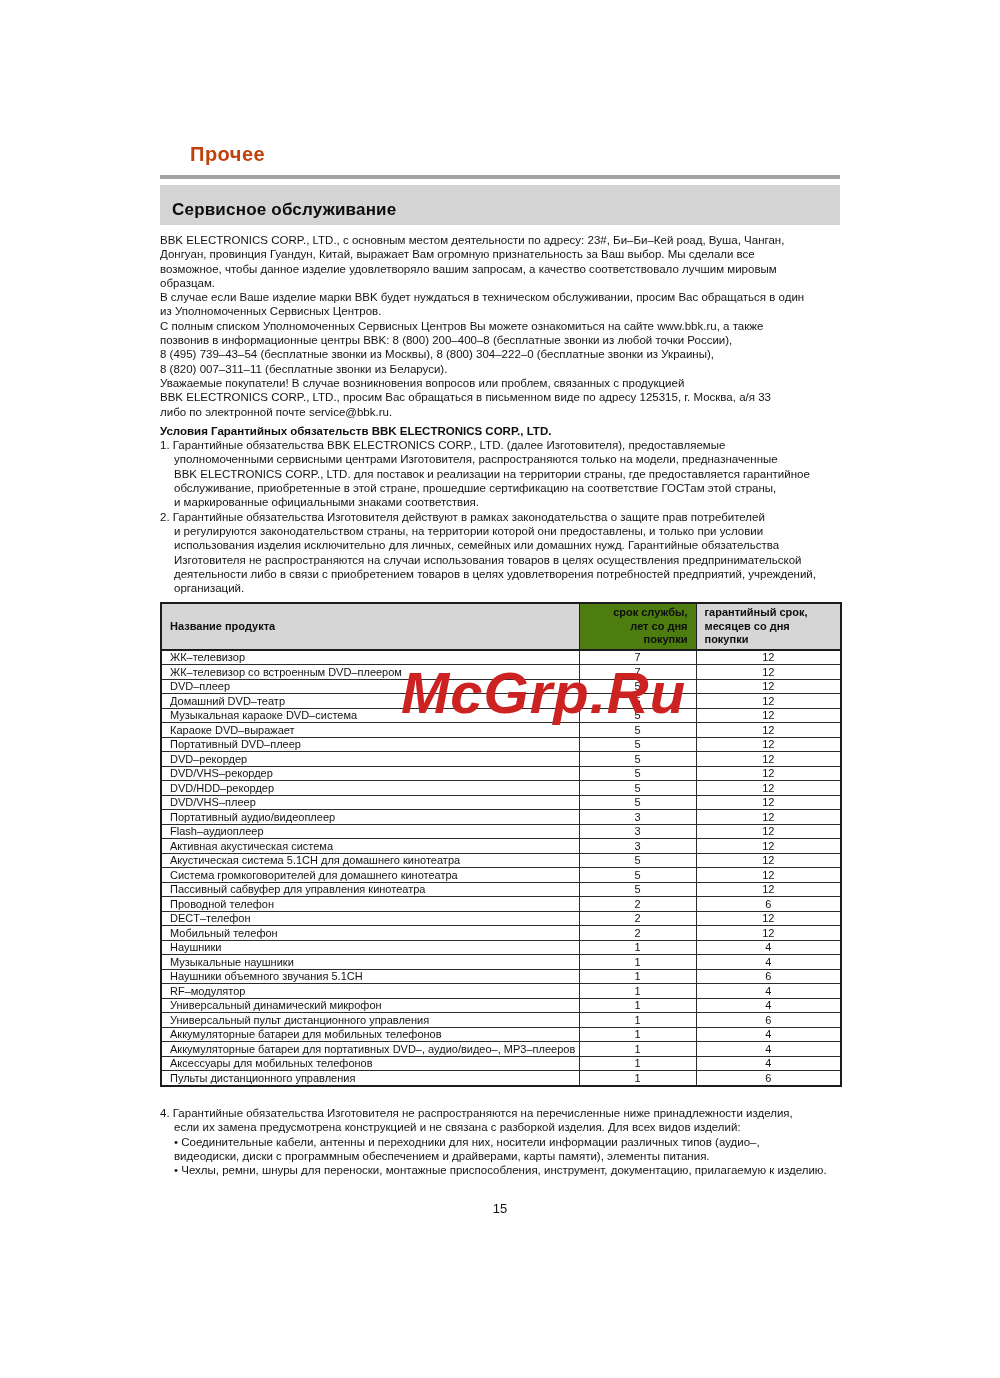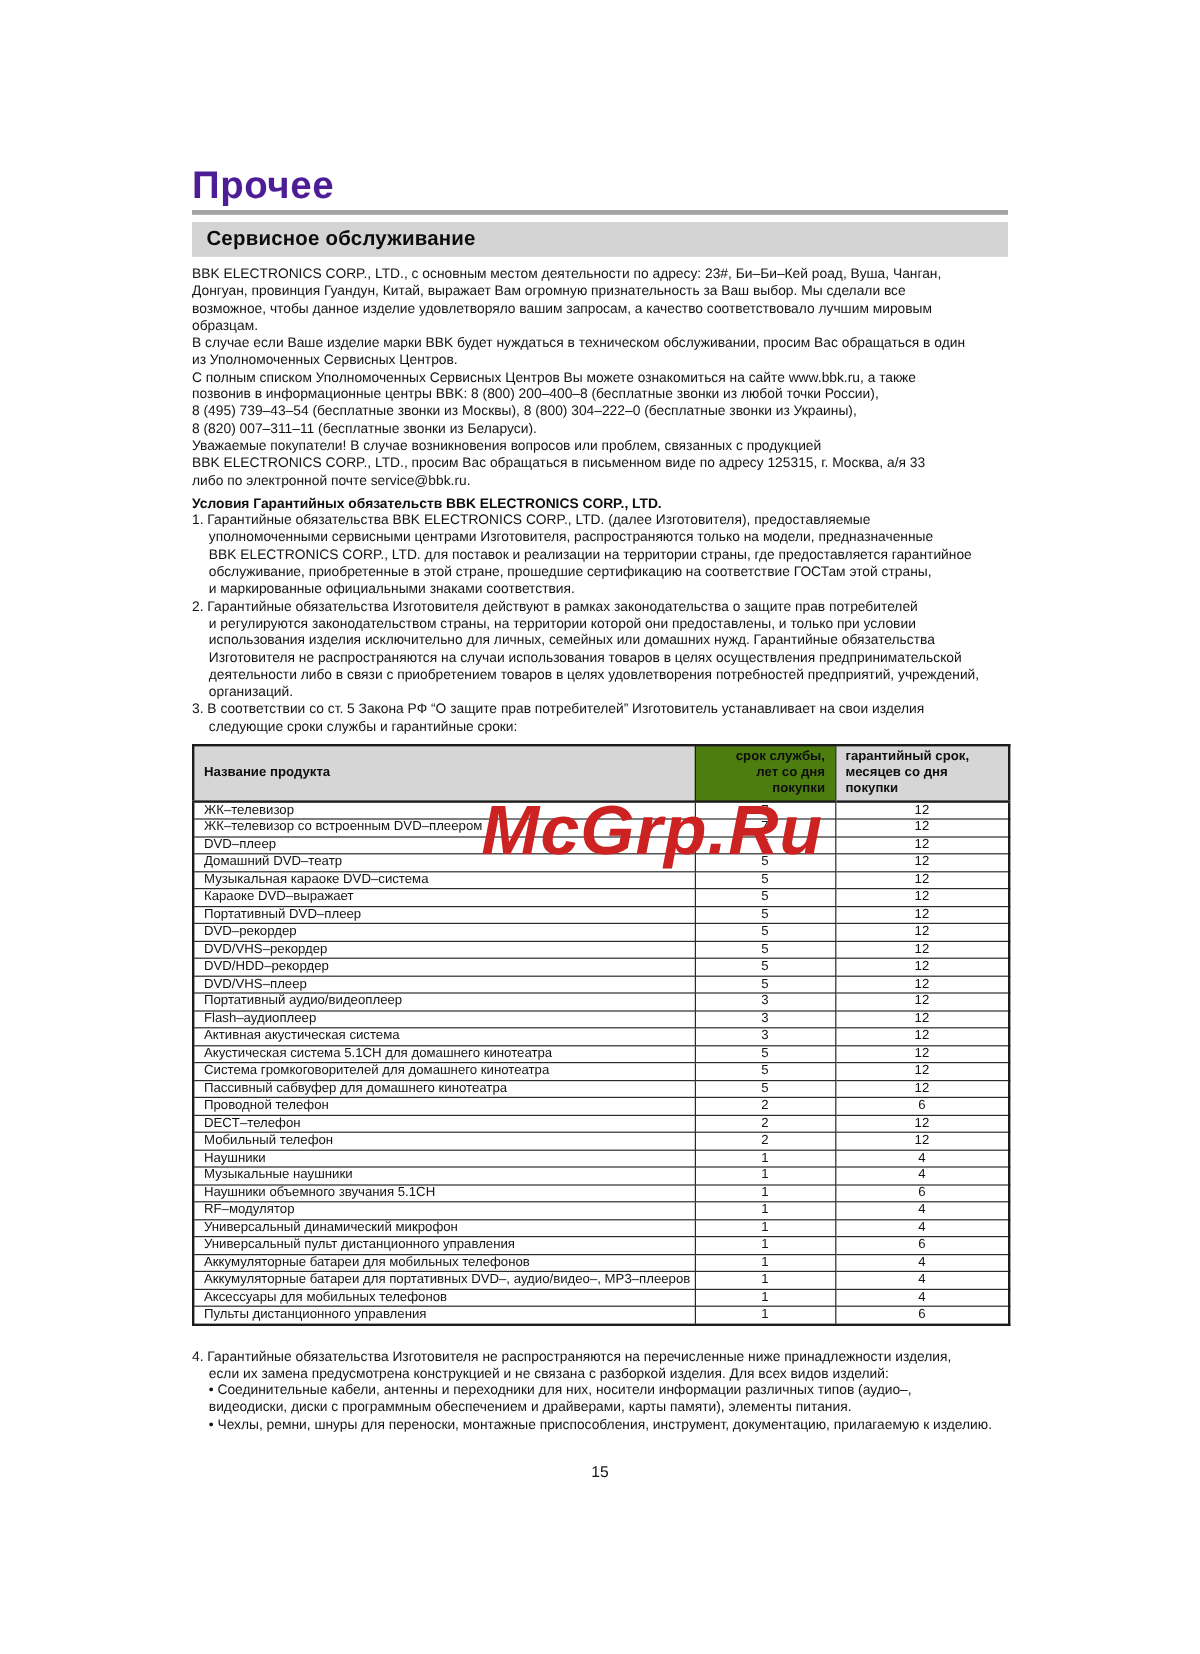--- a/index.html
+++ b/index.html
@@ -7,29 +7,29 @@
     position:relative;
     width:1000px; height:1378px;
     background:#ffffff;
     font-family:"Liberation Sans", sans-serif;
     color:#121212;
     overflow:hidden;
   }
   .content { position:absolute; left:160px; top:140px; width:680px; }
 
   .doc-title {
-    font-size:32px; font-weight:bold; line-height:28px;
-    color:#4c1d95; letter-spacing:0.5px;
+    font-size:20px; font-weight:bold; line-height:28px;
+    color:#c2410c; letter-spacing:0.5px;margin-left:30px;
   }
   .title-rule { height:4px; background:#a4a4a4; margin-top:7px; }
 
   .banner {
     margin-top:6px; background:#d4d4d4;
     font-size:17px; font-weight:bold; color:#0c0c0c;
-    padding:4px 0 5px 12px; letter-spacing:0.2px;
+    padding:15px 0 5px 12px; letter-spacing:0.2px;
   }
 
   .body-text {
     font-size:11.5px; line-height:14.3px;
     white-space:pre-line; color:#141414;
   }
   .intro { margin-top:8px; }
 
   .terms-heading {
     margin-top:5px; font-size:11.5px; line-height:14.3px;
@@ -100,22 +100,20 @@
 уполномоченными сервисными центрами Изготовителя, распространяются только на модели, предназначенные
 BBK ELECTRONICS CORP., LTD. для поставок и реализации на территории страны, где предоставляется гарантийное
 обслуживание, приобретенные в этой стране, прошедшие сертификацию на соответствие ГОСТам этой страны,
 и маркированные официальными знаками соответствия.</div>
     <div class="term-item">2. Гарантийные обязательства Изготовителя действуют в рамках законодательства о защите прав потребителей
 и регулируются законодательством страны, на территории которой они предоставлены, и только при условии
 использования изделия исключительно для личных, семейных или домашних нужд. Гарантийные обязательства
 Изготовителя не распространяются на случаи использования товаров в целях осуществления предпринимательской
 деятельности либо в связи с приобретением товаров в целях удовлетворения потребностей предприятий, учреждений,
 организаций.</div>
-    <div class="term-item">3. В соответствии со ст. 5 Закона РФ “О защите прав потребителей” Изготовитель устанавливает на свои изделия
-следующие сроки службы и гарантийные сроки:</div>
 
     <table class="warranty">
       <colgroup>
         <col style="width:418px">
         <col style="width:117px">
         <col style="width:145px">
       </colgroup>
       <thead>
         <tr>
           <th style="background: rgb(214, 214, 214); margin-top: 28px;">Название продукта</th>
@@ -200,21 +198,21 @@
             <td>Акустическая система 5.1CH для домашнего кинотеатра</td>
             <td class="num">5</td>
             <td class="num">12</td>
           </tr>
           <tr>
             <td>Система громкоговорителей для домашнего кинотеатра</td>
             <td class="num">5</td>
             <td class="num">12</td>
           </tr>
           <tr>
-            <td>Пассивный сабвуфер для домашнего кинотеатра</td>
+            <td>Пассивный сабвуфер для управления кинотеатра</td>
             <td class="num">5</td>
             <td class="num">12</td>
           </tr>
           <tr>
             <td>Проводной телефон</td>
             <td class="num">2</td>
             <td class="num">6</td>
           </tr>
           <tr>
             <td>DECT–телефон</td>

